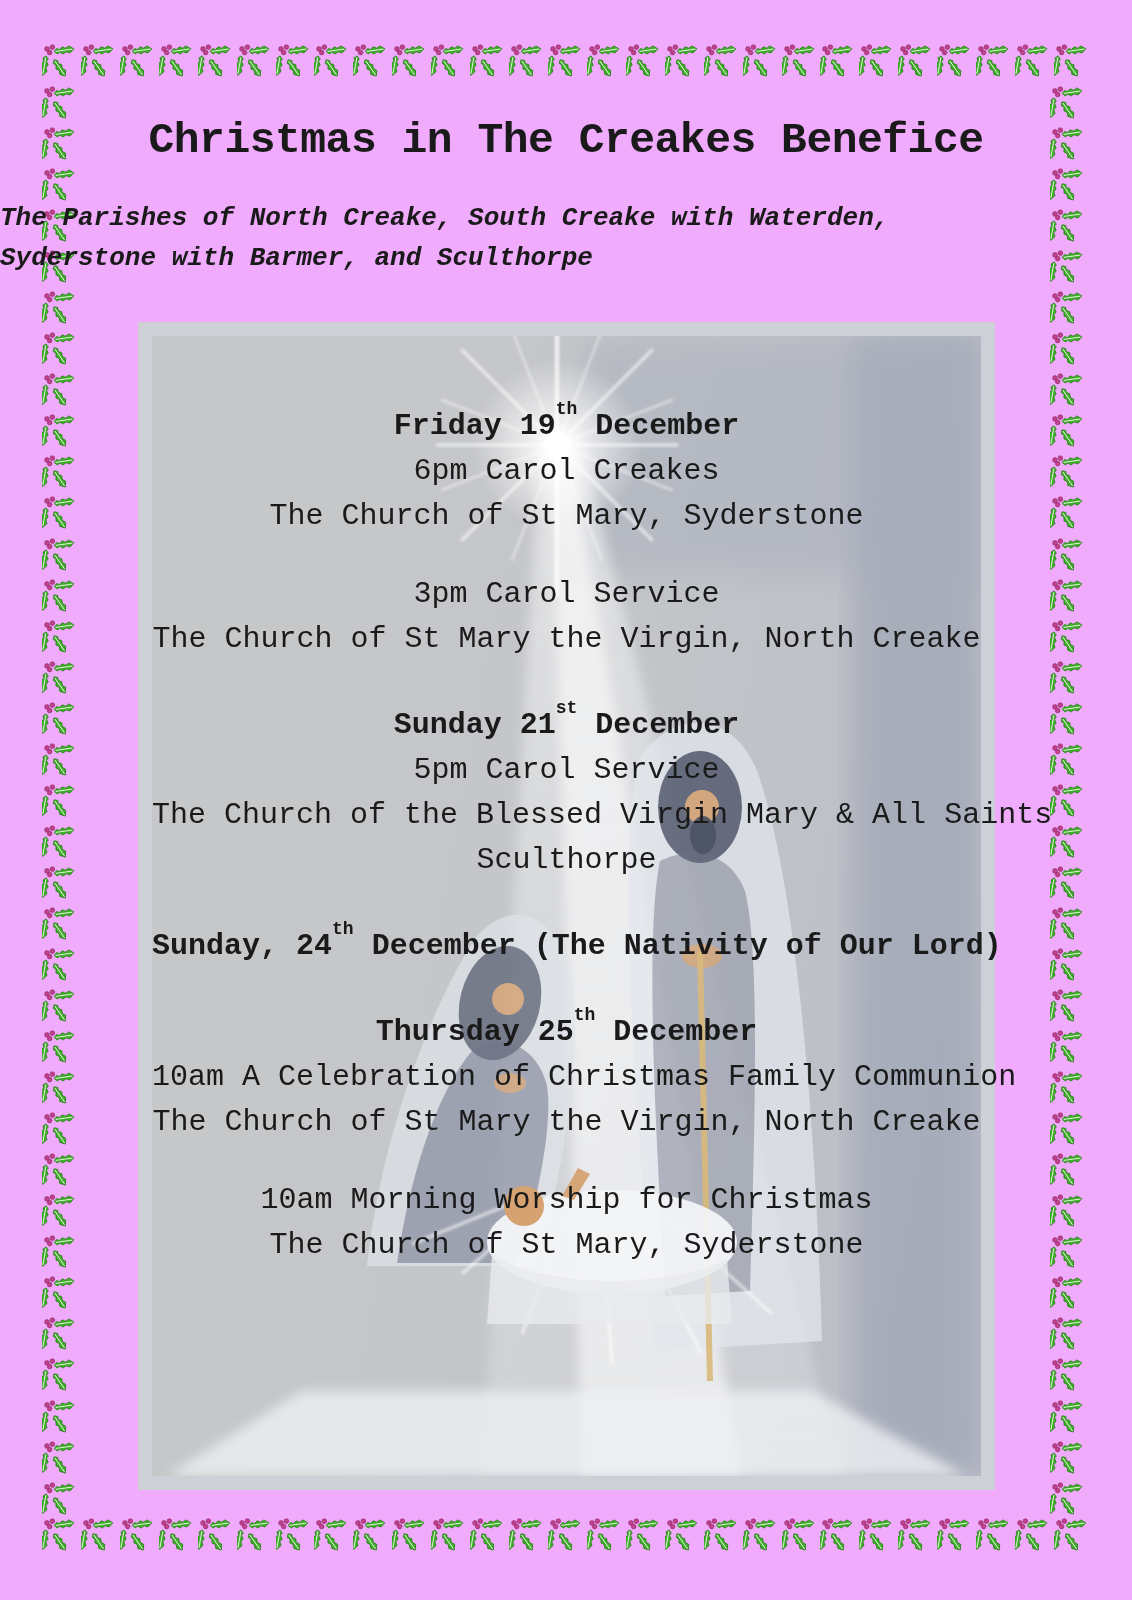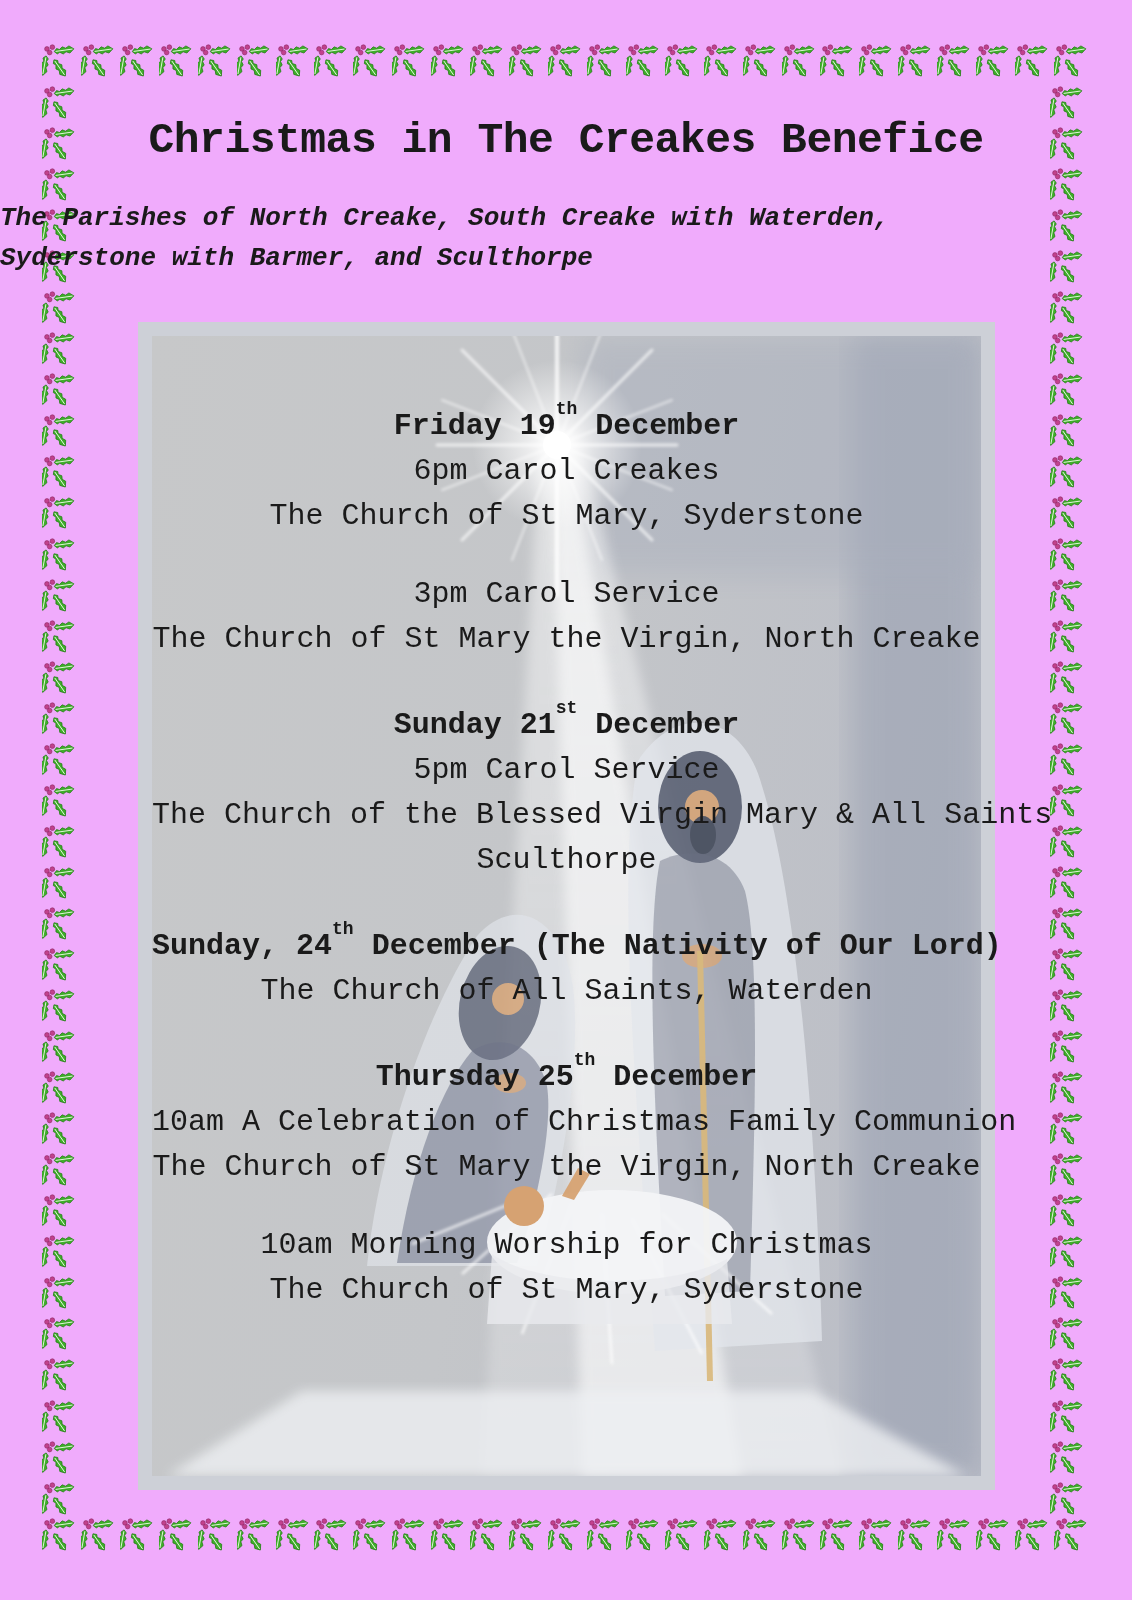--- a/index.html
+++ b/index.html
@@ -557,21 +557,20 @@
           <div class="line">The Church of St Mary the Virgin, North Creake</div>
         </div>
         <div class="group">
       <div class="heading"><span class="pre">Sunday 21</span><sup class="ord">st</sup><span class="post"> December</span></div>
     <div class="line">5pm Carol Service</div>
           <div class="line">The Church of the Blessed Virgin Mary &amp; All Saints</div>
           <div class="line">Sculthorpe</div>
         </div>
         <div class="group">
       <div class="heading"><span class="pre">Sunday, 24</span><sup class="ord">th</sup><span class="post"> December (The Nativity of Our Lord)</span></div>
-          <div class="line">The Church of All Saints, Waterden</div>
         </div>
         <div class="group">
       <div class="heading"><span class="pre">Thursday 25</span><sup class="ord">th</sup><span class="post"> December</span></div>
     <div class="line">10am A Celebration of Christmas Family Communion</div>
           <div class="line">The Church of St Mary the Virgin, North Creake</div>
         </div>
         <div class="group">
 
     <div class="line">10am Morning Worship for Christmas</div>
           <div class="line">The Church of St Mary, Syderstone</div>

